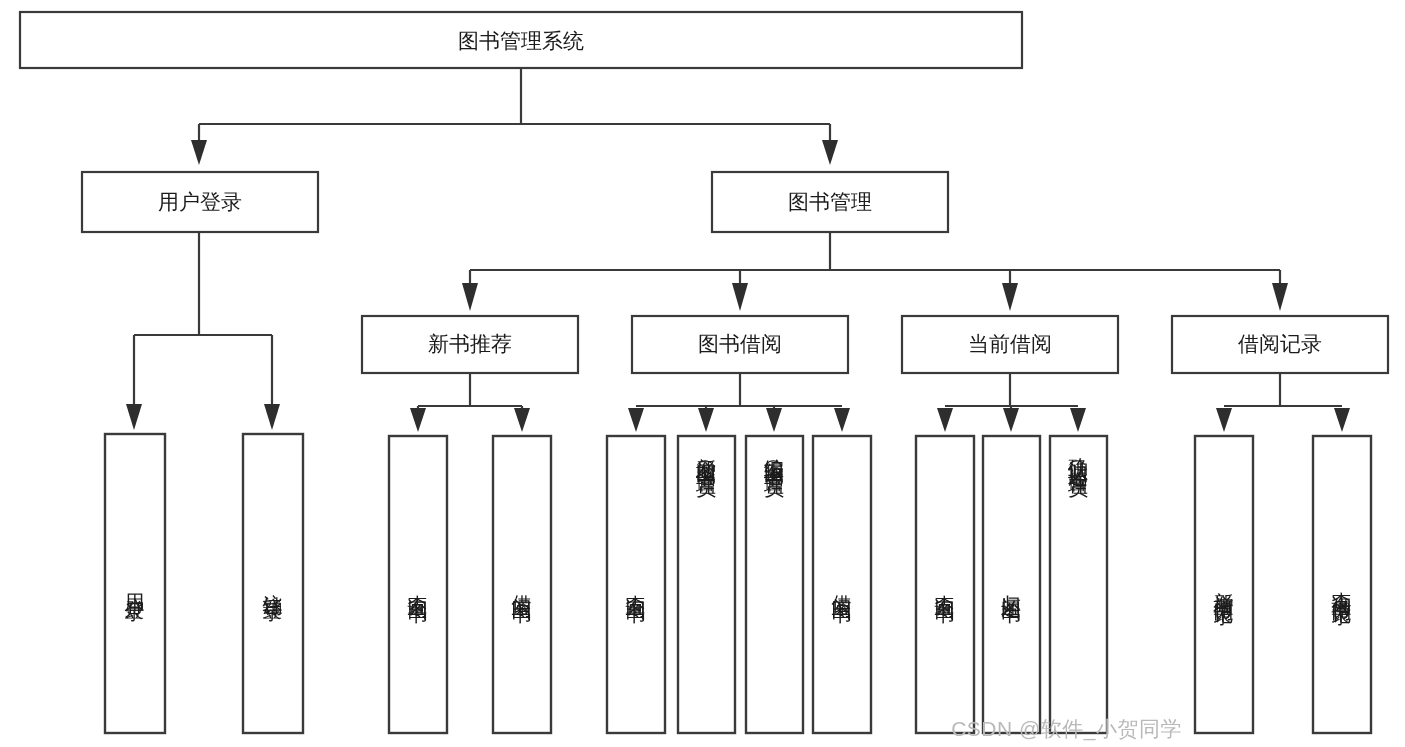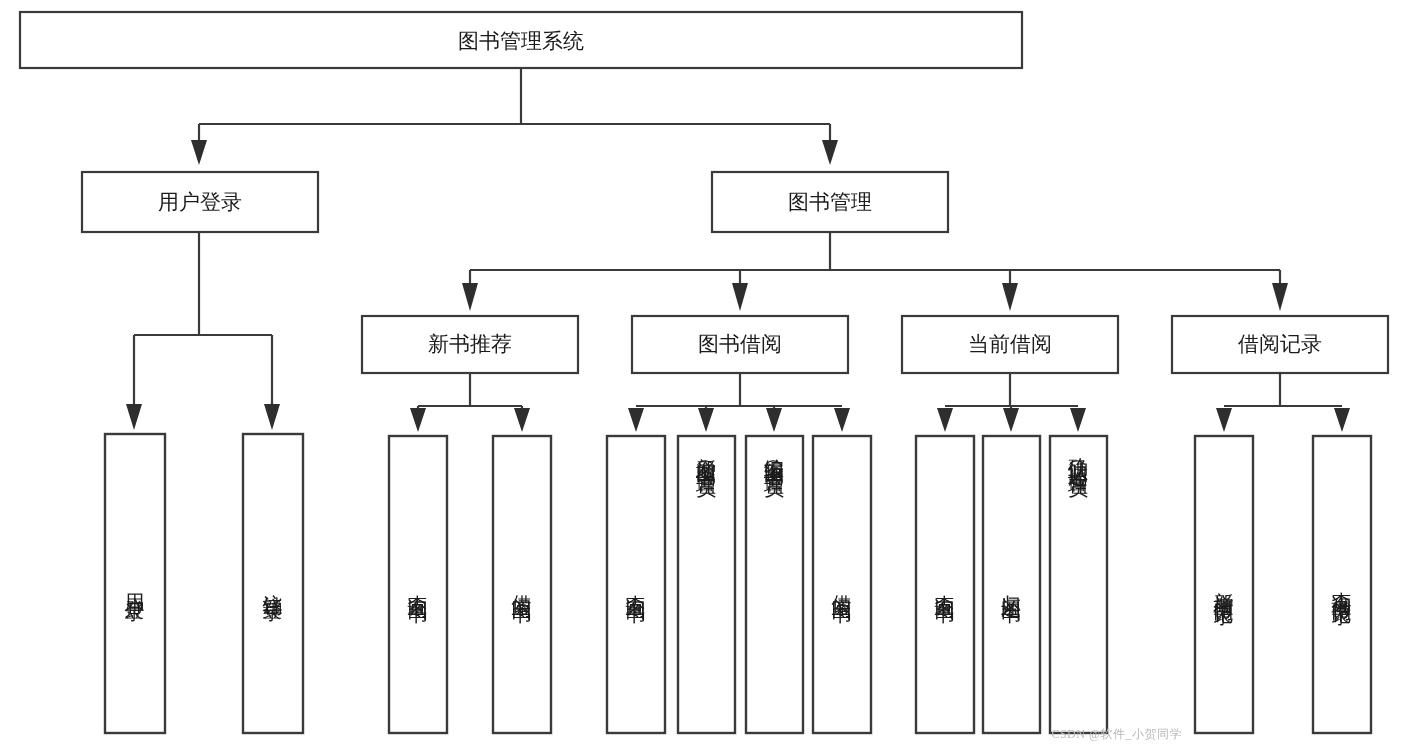--- a/index.html
+++ b/index.html
@@ -66,22 +66,22 @@
     font-size: 20px;
     letter-spacing: 3px;
     color: #1b1b1b;
     line-height: 1;
     white-space: nowrap;
   }
   .watermark {
     position: absolute;
     right: 10px;
     bottom: 4px;
-    font-family: Liberation Serif, serif;
-    font-size: 12px;
+    font-family: Liberation Sans, sans-serif;
+    font-size: 21px;
     color: #b9b9b9;
     letter-spacing: 0.5px;
     user-select: none;
   }
 </style>
 </head>
 <body>
 
 <div id="diagram-root">
 

